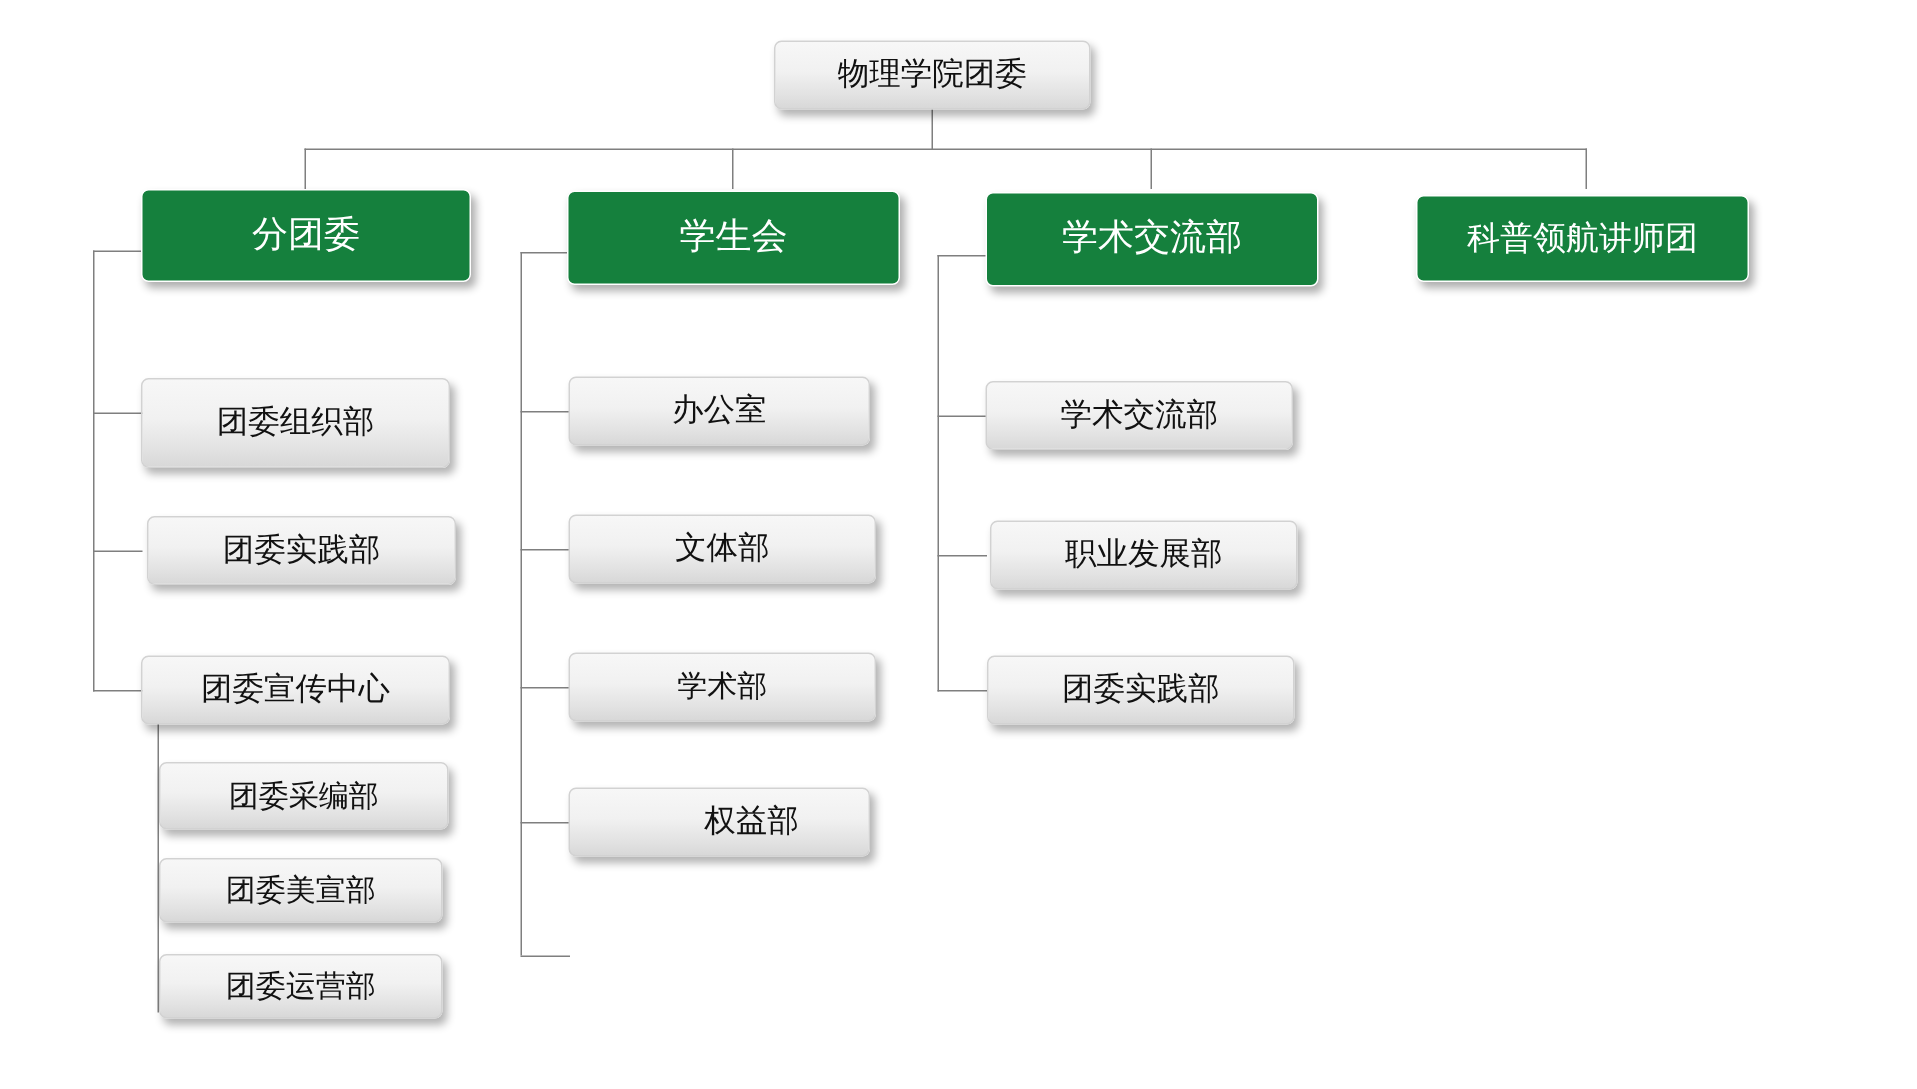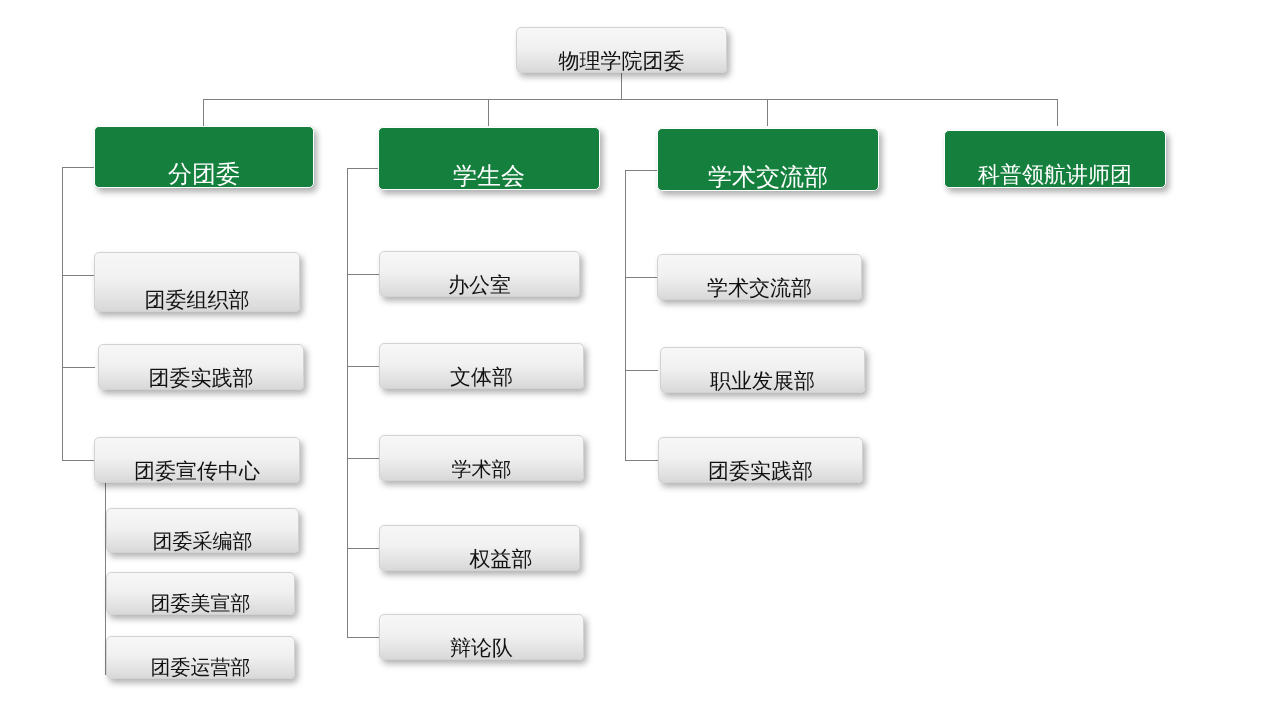--- a/index.html
+++ b/index.html
@@ -22,21 +22,21 @@
     background: #7f7f7f;
   }
   .line.h { height: 1px; }
   .line.v { width: 1px; }
 
   
   .node {
     position: absolute;
     box-sizing: border-box;
     display: flex;
-    align-items: flex-end;
+    align-items: center;
     justify-content: center;
     text-align: center;
     white-space: nowrap;
     border-radius: 5px;
     line-height: 1.1;
   }
 
   .node.gray {
     background: linear-gradient(to bottom, #f7f7f7 0%, #f1f1f1 45%, #e2e2e2 80%, #d8d8d8 100%);
     border: 1px solid #d2d2d2;
@@ -143,23 +143,20 @@
   </div>
 
   <div class="node gray" style="left:379px; top:435px; width:205px; height:46px; font-size:20px;">
     <span class="label">学术部</span>
   </div>
 
   <div class="node gray" style="left:379px; top:525px; width:201px; height:46px; font-size:21px;padding-left:43px;">
     <span class="label">权益部</span>
   </div>
 
-  <div class="node gray" style="left:379px; top:614px; width:205px; height:46px; font-size:21px;">
-    <span class="label">辩论队</span>
-  </div>
 
   <div class="node gray" style="left:657px; top:254px; width:205px; height:46px; font-size:21px;">
     <span class="label">学术交流部</span>
   </div>
 
   <div class="node gray" style="left:660px; top:347px; width:205px; height:46px; font-size:21px;">
     <span class="label">职业发展部</span>
   </div>
 
   <div class="node gray" style="left:658px; top:437px; width:205px; height:46px; font-size:21px;">

